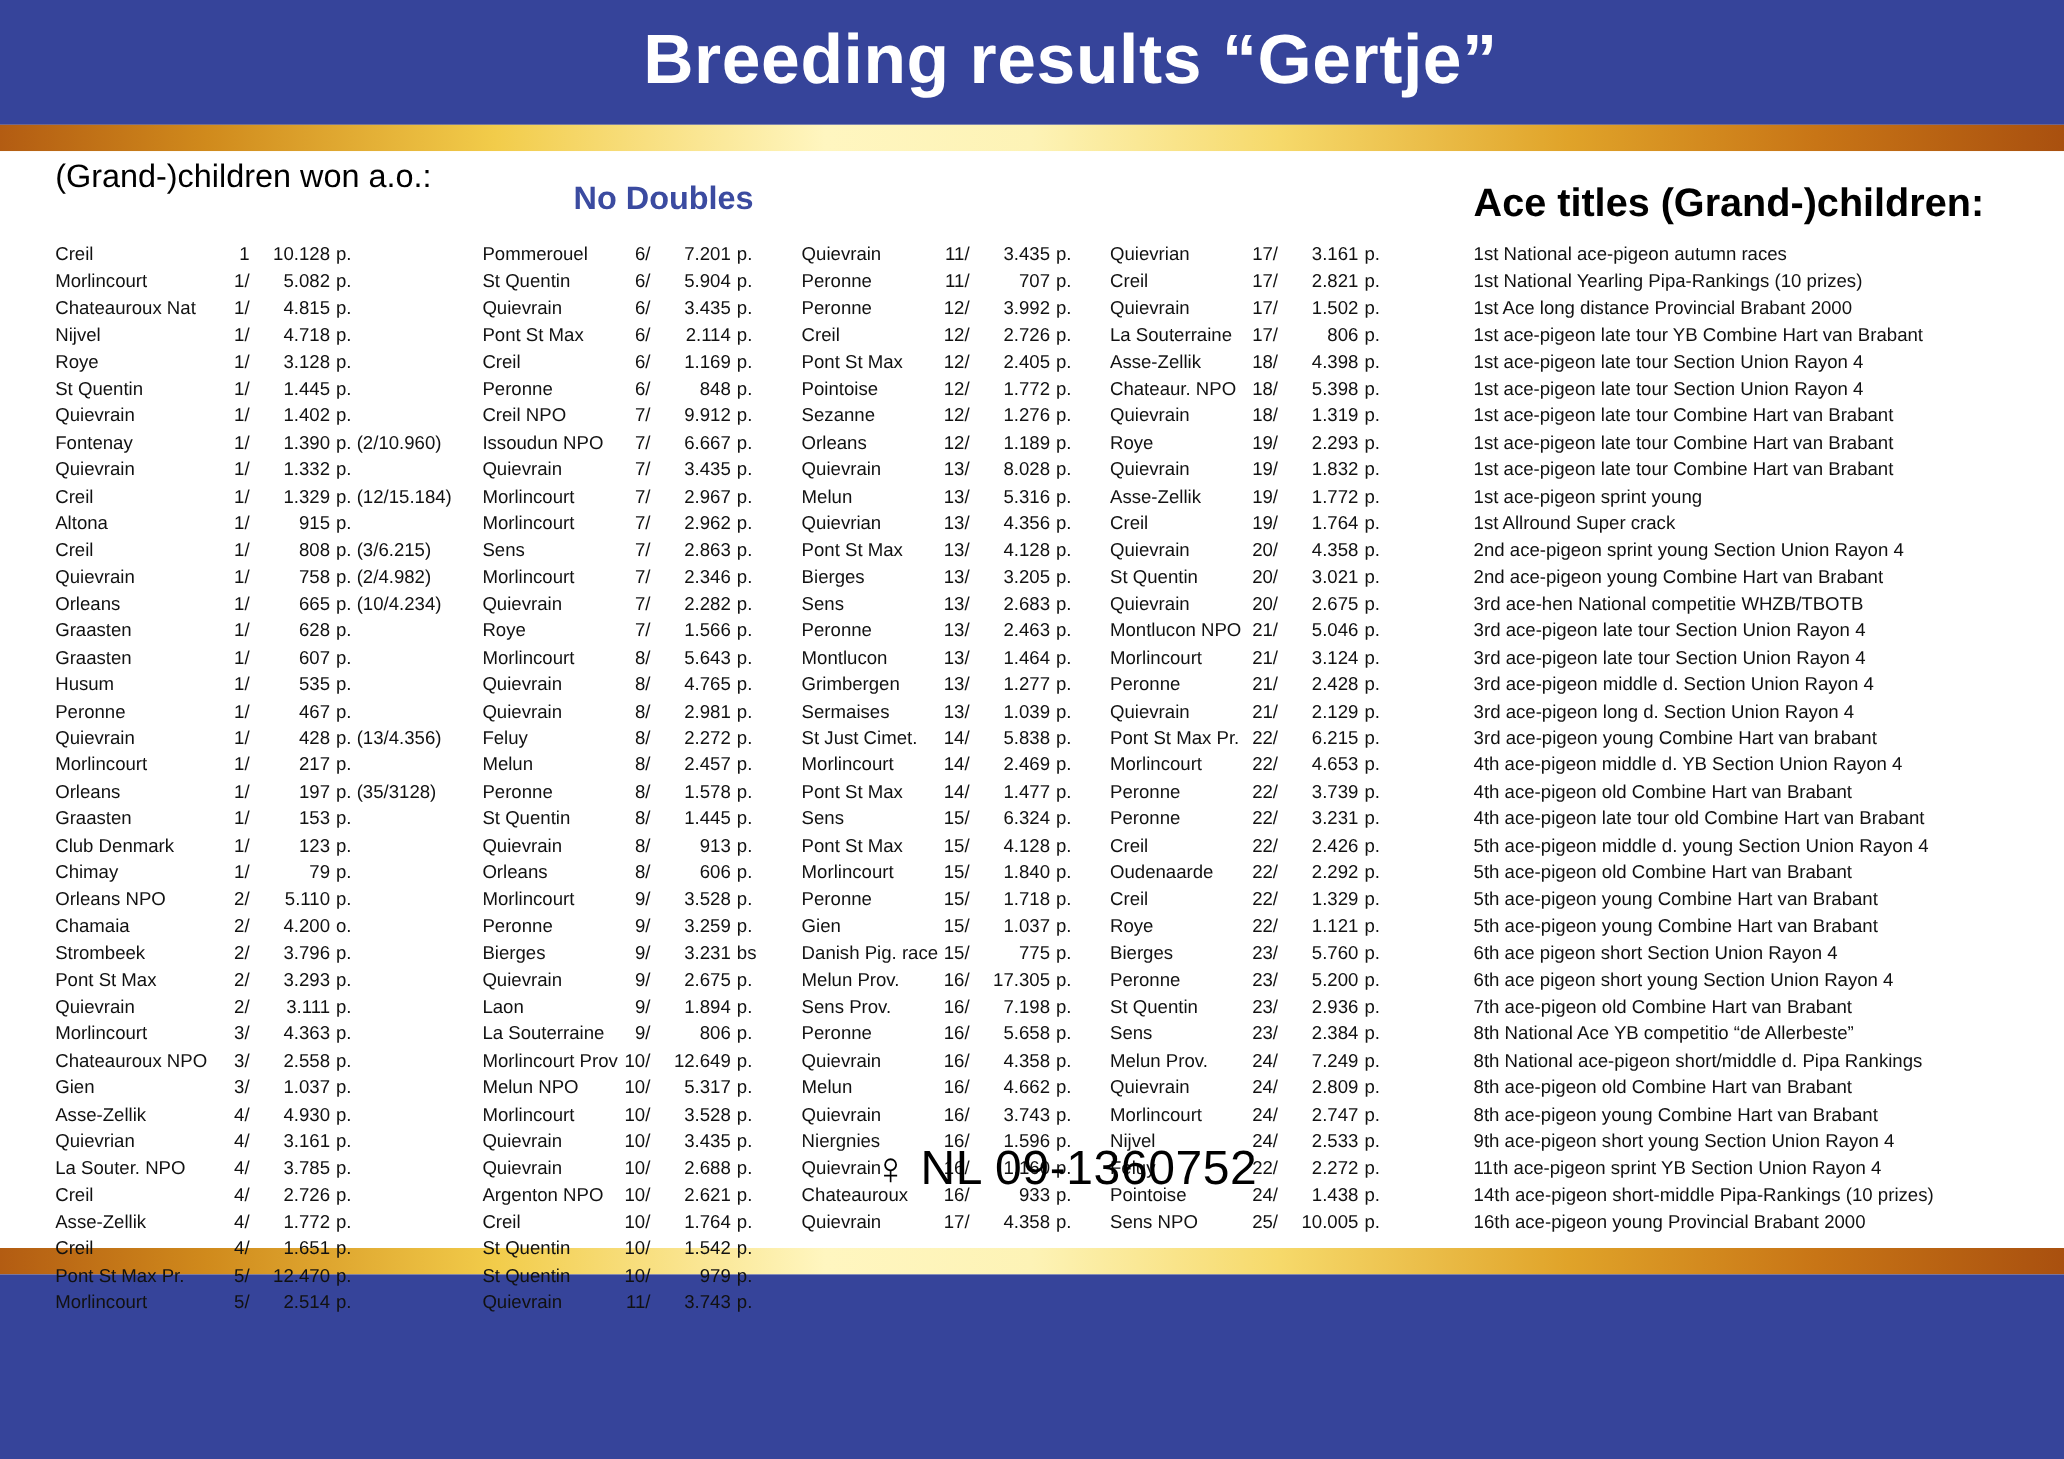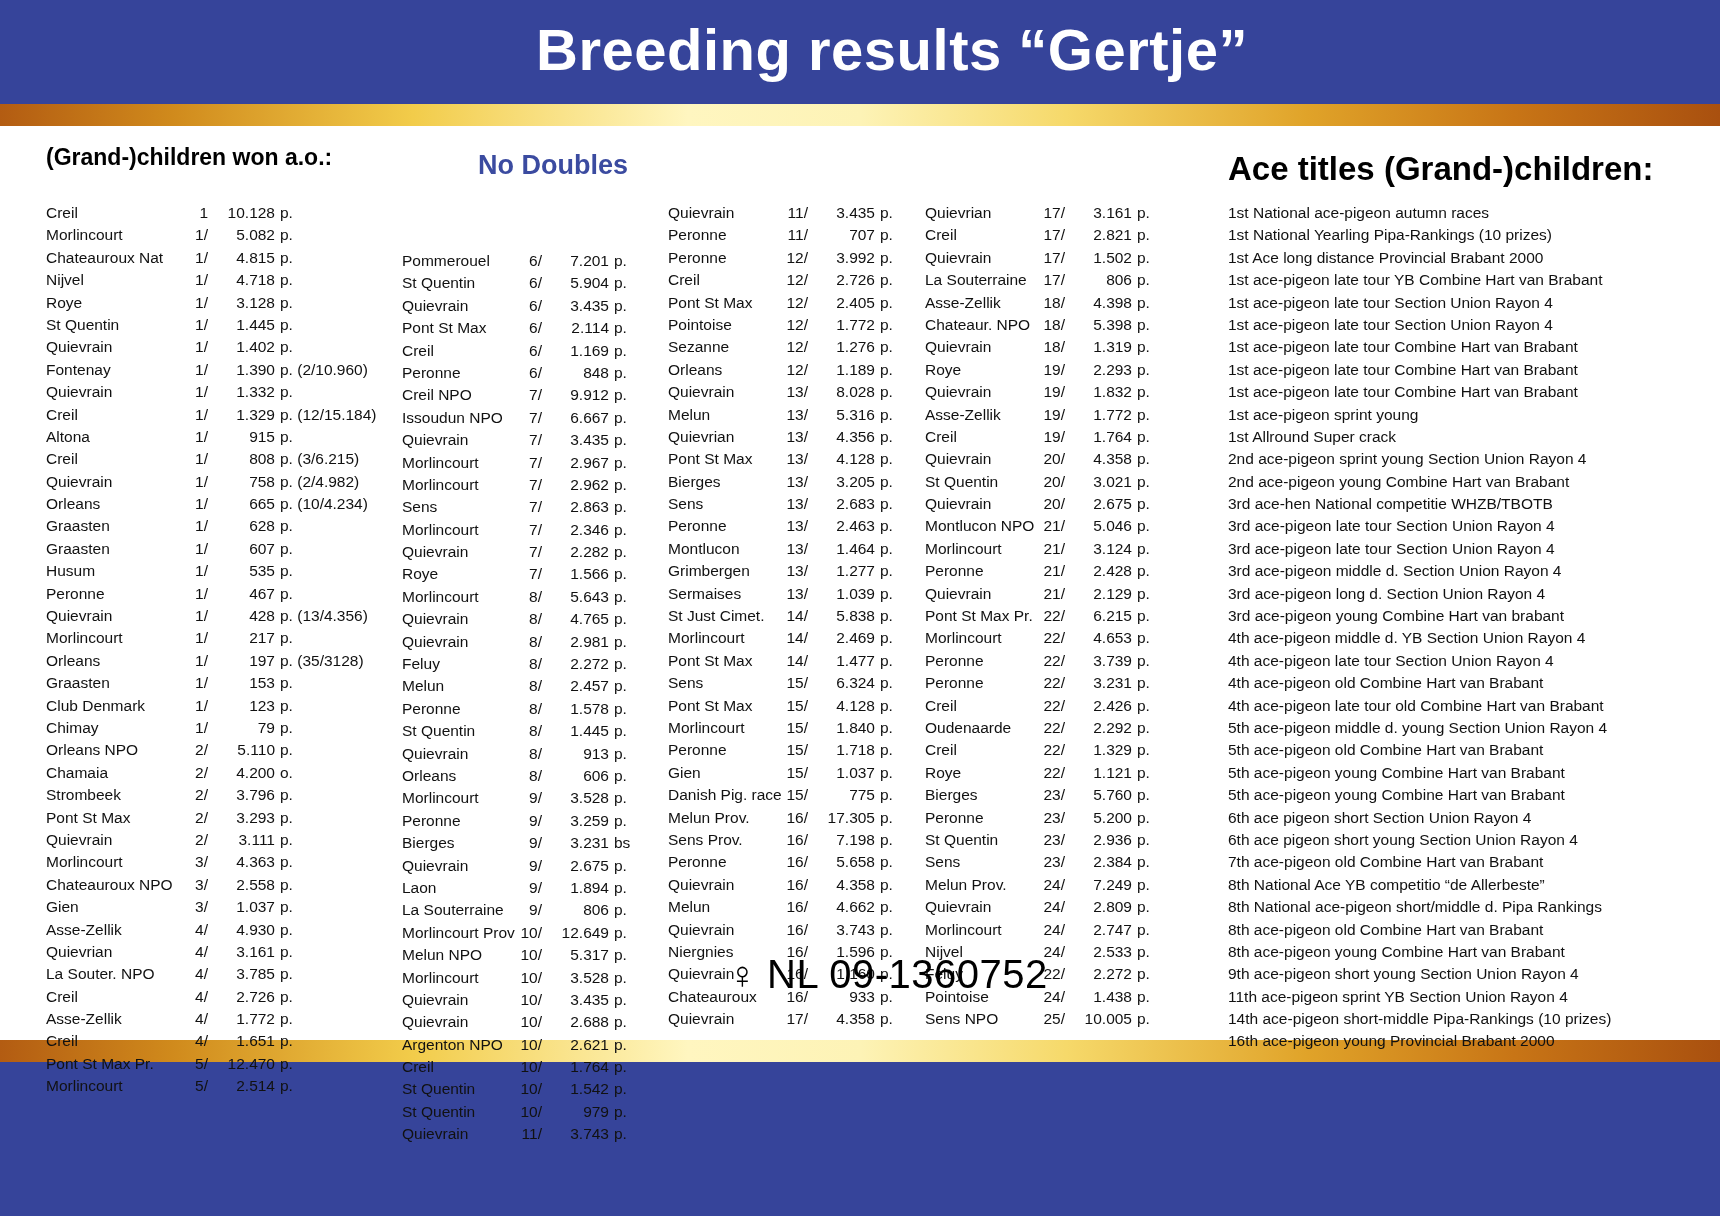--- a/index.html
+++ b/index.html
@@ -71,23 +71,23 @@
     position: absolute;
     left: 0; top: 126px;
     width: 1720px;
     height: 914px;
     background: #ffffff;
   }
 
   
   .head-left {
     position: absolute;
-    left: 46px; top: 144px;
-    font-size: 23px;
-    font-weight: bold;
+    left: 46px; top: 132px;
+    font-size: 27px;
+    font-weight: normal;
     color: #000000;
     white-space: nowrap;
   }
   .head-nodoubles {
     position: absolute;
     left: 478px; top: 150px;
     font-size: 27px;
     font-weight: bold;
     color: #3b4ba0;
     white-space: nowrap;
@@ -102,21 +102,21 @@
   }
 
   
   .results {
     position: absolute;
     top: 202px;
     font-size: 15.5px;
     color: #111111;
   }
   .col1 { left: 46px;  width: 360px; }
-  .col2 { left: 402px; width: 250px; margin-top: 48px; }
+  .col2 { left: 402px; width: 250px; }
   .col3 { left: 668px; width: 248px; }
   .col4 { left: 925px; width: 250px; }
 
   .row {
     display: flex;
     height: 22.4px;
     line-height: 22.4px;
     white-space: nowrap;
   }
   .rname {
@@ -1297,21 +1297,20 @@
       <div class="ace-item">1st Allround Super crack</div>
       <div class="ace-item">2nd ace-pigeon sprint young Section Union Rayon 4</div>
       <div class="ace-item">2nd ace-pigeon young Combine Hart van Brabant</div>
       <div class="ace-item">3rd ace-hen National competitie WHZB/TBOTB</div>
       <div class="ace-item">3rd ace-pigeon late tour Section Union Rayon 4</div>
       <div class="ace-item">3rd ace-pigeon late tour Section Union Rayon 4</div>
       <div class="ace-item">3rd ace-pigeon middle d. Section Union Rayon 4</div>
       <div class="ace-item">3rd ace-pigeon long d. Section Union Rayon 4</div>
       <div class="ace-item">3rd ace-pigeon young Combine Hart van brabant</div>
       <div class="ace-item">4th ace-pigeon middle d. YB Section Union Rayon 4</div>
-      <div class="ace-item">4th ace-pigeon late tour Section Union Rayon 4</div>
       <div class="ace-item">4th ace-pigeon old Combine Hart van Brabant</div>
       <div class="ace-item">4th ace-pigeon late tour old Combine Hart van Brabant</div>
       <div class="ace-item">5th ace-pigeon middle d. young Section Union Rayon 4</div>
       <div class="ace-item">5th ace-pigeon old Combine Hart van Brabant</div>
       <div class="ace-item">5th ace-pigeon young Combine Hart van Brabant</div>
       <div class="ace-item">5th ace-pigeon young Combine Hart van Brabant</div>
       <div class="ace-item">6th ace pigeon short Section Union Rayon 4</div>
       <div class="ace-item">6th ace pigeon short young Section Union Rayon 4</div>
       <div class="ace-item">7th ace-pigeon old Combine Hart van Brabant</div>
       <div class="ace-item">8th National Ace YB competitio “de Allerbeste”</div>

